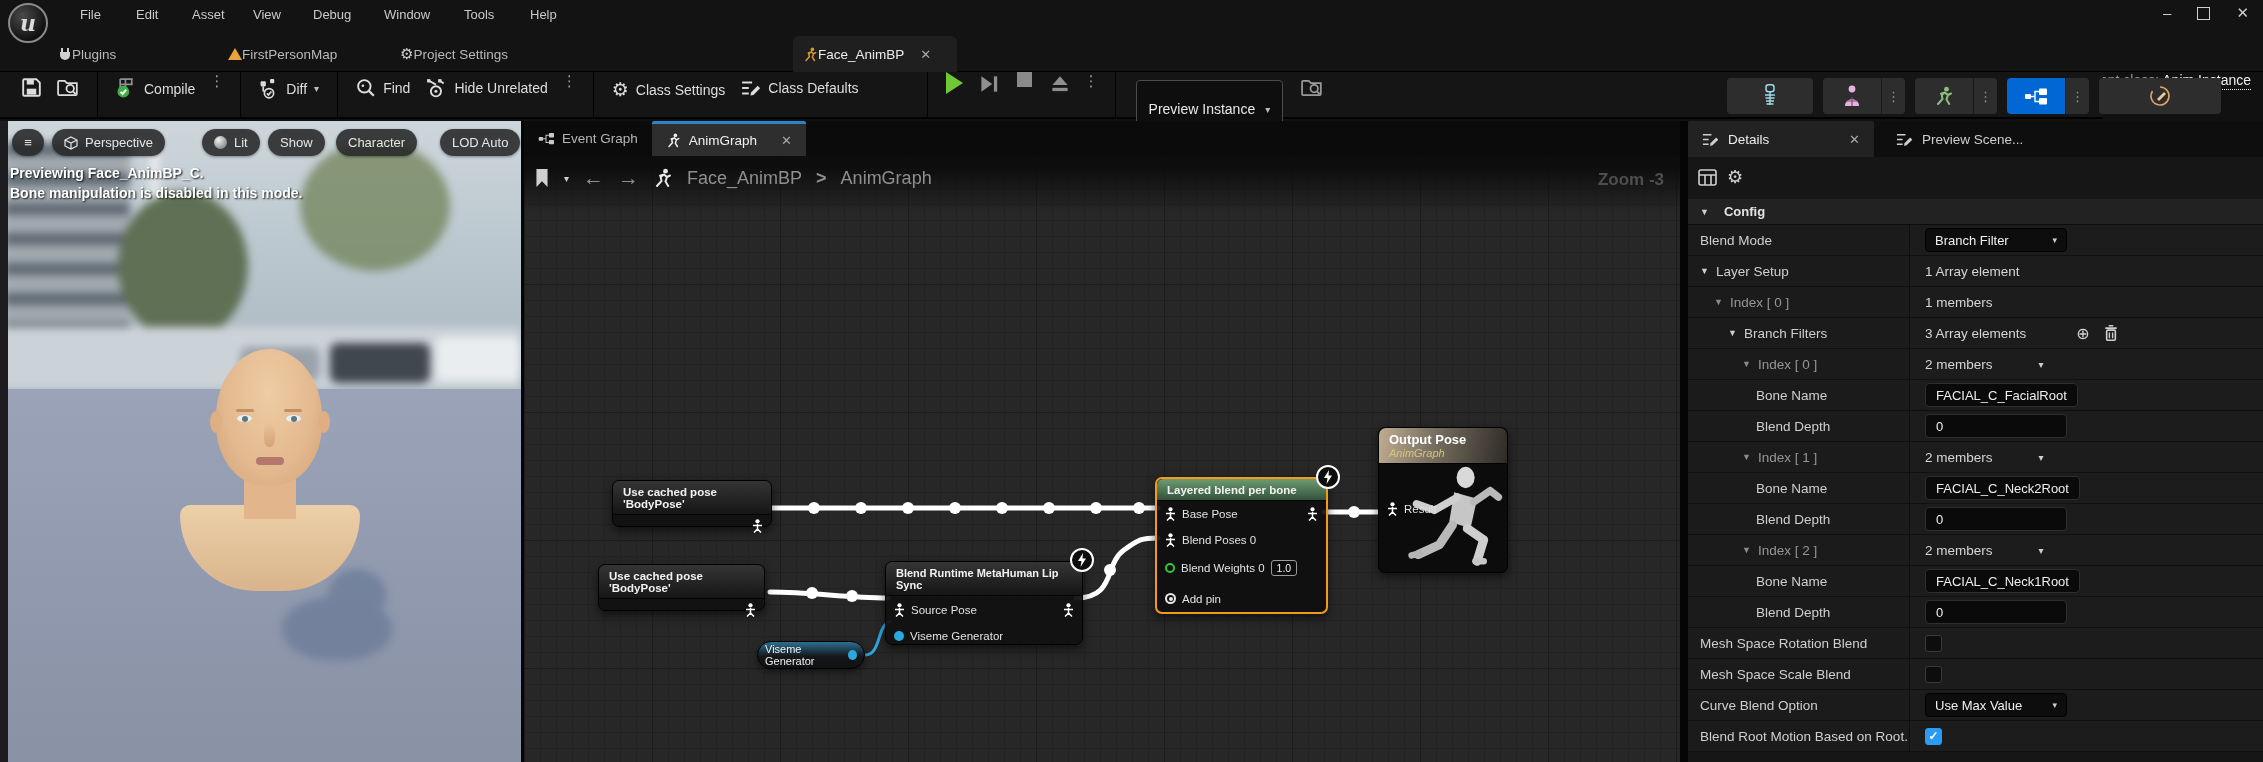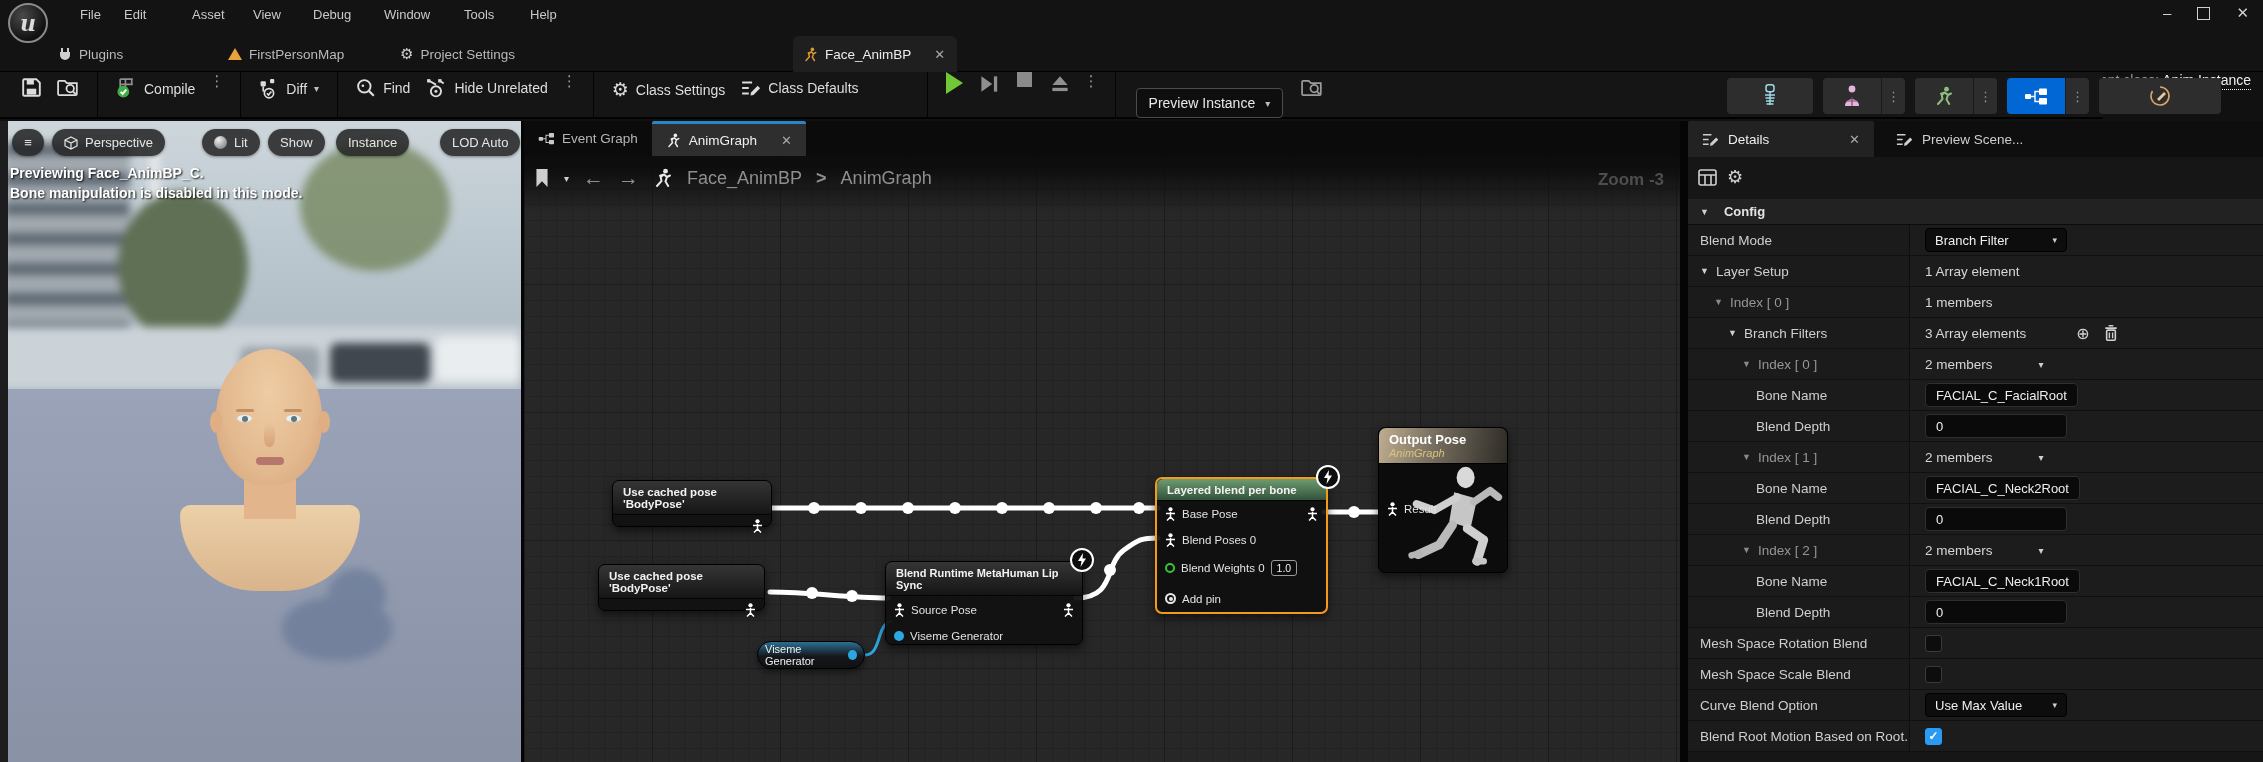--- a/index.html
+++ b/index.html
@@ -11,37 +11,37 @@
   #uelogo { position:absolute; left:8px; top:3px; width:40px; height:40px; border-radius:50%;
             background:radial-gradient(circle at 35% 30%, #4a4a4a, #111 70%); border:2px solid #8a8a8a; z-index:5;
             display:flex; align-items:center; justify-content:center; color:#dcdcdc; font-family:"DejaVu Serif", serif; font-style:italic; font-weight:bold; font-size:22px; }
   .menu-item { position:absolute; top:7px; color:#c9c9c9; font-size:13px; cursor:default; }
   #win-controls { position:absolute; right:14px; top:4px; display:flex; gap:26px; color:#cfcfcf; font-size:15px; }
   #win-controls span { cursor:default; }
   #win-max { display:inline-block; width:13px; height:13px; border:1.5px solid #cfcfcf; margin-top:3px; }
 
   
   #tabrow { position:absolute; left:0; top:32px; width:2263px; height:40px; background:#131313; border-bottom:1px solid #000; }
-  .doc-tab { position:absolute; top:4px; height:36px; display:flex; align-items:center; gap:7px; color:#b9b9b9; font-size:13.5px; padding:0 10px; }
+  .doc-tab { position:absolute; top:4px; height:36px; display:flex; align-items:center; gap:0; color:#b9b9b9; font-size:13.5px; padding:0 10px; }
   .doc-tab.active { background:#1f1f1f; border-radius:6px 6px 0 0; color:#ececec; }
   .tab-close { color:#a9a9a9; font-size:13px; margin-left:16px; }
   .tri-icon { width:0; height:0; border-left:7px solid transparent; border-right:7px solid transparent; border-bottom:12px solid #e8a33d; }
   #parent-class { position:absolute; right:12px; top:40px; font-size:14px; color:#9a9a9a; }
   #parent-class b { color:#efefef; font-weight:normal; border-bottom:1px dotted #efefef; padding-bottom:1px; }
 
   
   #toolbar { position:absolute; left:0; top:72px; width:2103px; height:47px; background:#151515; border-bottom:2px solid #020202; display:flex; align-items:flex-start; }
   .tb-sep { width:1px; height:47px; background:#040404; margin:0 10px; flex:0 0 auto; }
   .tb-btn { display:flex; align-items:center; gap:7px; color:#dedede; font-size:14px; padding:6px 8px; border-radius:4px; flex:0 0 auto; }
   .tb-dots { color:#9a9a9a; font-size:15px; padding:0 6px; flex:0 0 auto; }
   .chev { font-size:10px; color:#bdbdbd; }
   .playbtn { width:0; height:0; border-top:11px solid transparent; border-bottom:11px solid transparent; border-left:17px solid #71c837; margin:0 8px; }
   .stopbtn { width:15px; height:15px; background:#8a8a8a; margin:0 10px; }
   #preview-instance { display:flex; align-items:center; gap:10px; border:1px solid #4c4c4c; background:#0e0e0e; border-radius:4px;
-                      color:#e8e8e8; font-size:14px; padding:6px 12px; margin:16px 10px; }
+                      color:#e8e8e8; font-size:14px; padding:20px 12px; margin:8px 10px; }
   #family-group { position:absolute; left:1727px; top:6px; display:flex; gap:10px; }
   .fam-seg { display:flex; }
   .fam-btn { width:58px; height:36px; background:#2d2d2d; border-radius:4px 0 0 4px; display:flex; align-items:center; justify-content:center; }
   .fam-btn.single { border-radius:4px; width:86px; }
   .fam-dots { width:24px; height:36px; background:#2d2d2d; border-left:1px solid #1a1a1a; border-radius:0 4px 4px 0;
               color:#9a9a9a; display:flex; align-items:center; justify-content:center; font-size:13px; }
   .fam-btn.blue { background:#0067d5; }
   #physics-btn { width:122px; border-radius:4px; }
 
   
@@ -166,21 +166,21 @@
   .panel-gap { position:absolute; top:0; width:10px; height:641px; background:#050505; }
 </style>
 </head>
 <body>
 
 <div id="root">
 
   <div id="menubar">
     <div id="uelogo">u</div>
     <span class="menu-item" style="left:80px">File</span>
-    <span class="menu-item" style="left:124px">Edit</span>
+    <span class="menu-item" style="left:136px">Edit</span>
     <span class="menu-item" style="left:192px">Asset</span>
     <span class="menu-item" style="left:253px">View</span>
     <span class="menu-item" style="left:313px">Debug</span>
     <span class="menu-item" style="left:384px">Window</span>
     <span class="menu-item" style="left:464px">Tools</span>
     <span class="menu-item" style="left:530px">Help</span>
     <div id="win-controls">
       <span>–</span>
       <span id="win-max"></span>
       <span>✕</span>
@@ -410,21 +410,21 @@
         <span>Perspective</span>
       </div>
       <div class="vp-pill" style="left:202px">
         <span class="lit-ball"></span>
         <span>Lit</span>
       </div>
       <div class="vp-pill" style="left:268px">
         <span>Show</span>
       </div>
       <div class="vp-pill" style="left:336px">
-        <span>Instance</span>
+        <span>Character</span>
       </div>
       <div class="vp-pill" style="left:440px">
         <span>LOD Auto</span>
       </div>
 
       <div id="vp-msg">
         <div>Previewing Face_AnimBP_C.</div>
         <div>Bone manipulation is disabled in this mode.</div>
       </div>
     </div>

